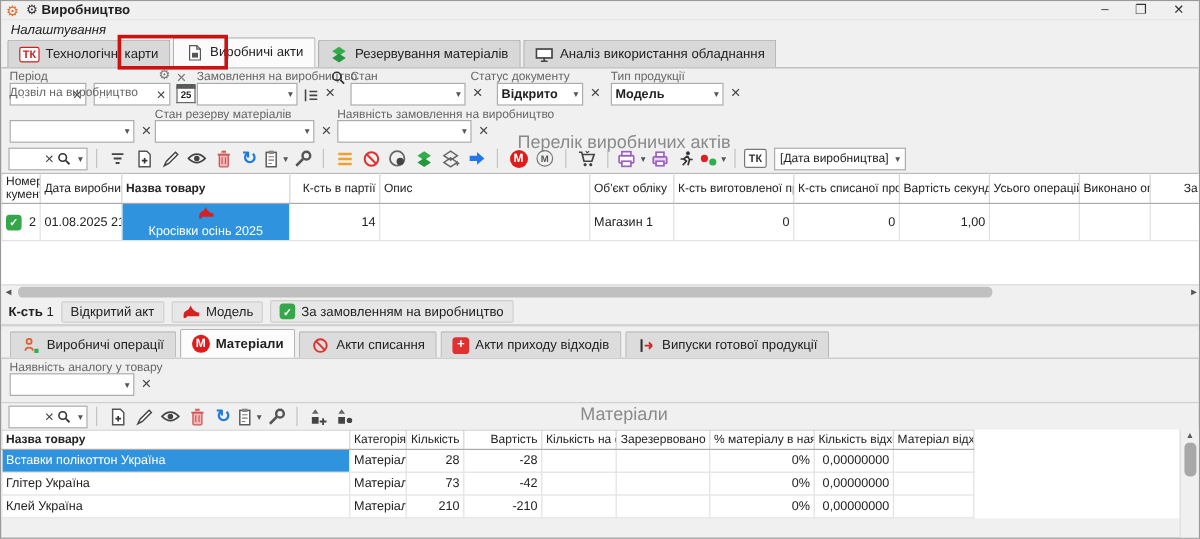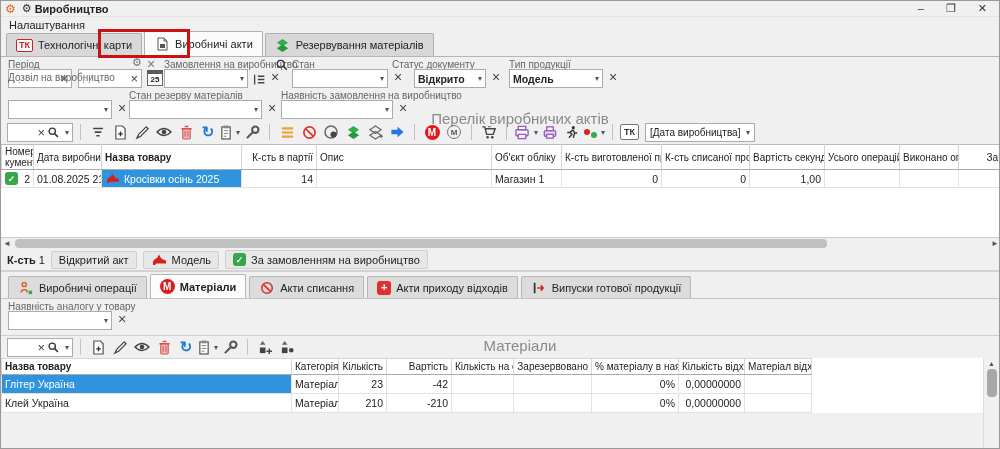--- a/index.html
+++ b/index.html
@@ -8,21 +8,21 @@
        border:1px solid #999;font-size:11px;color:#222;}
   
   .titlebar{position:absolute;top:0;left:0;right:0;height:16px;background:#f0f0f0;
             display:flex;align-items:center;padding:0 4px;border-bottom:1px solid #e3e3e3;}
   .appgear{color:#e06a1f;font-size:12px;margin-right:6px;}
   .titlegear{color:#333;font-size:11px;margin-right:3px;}
   .wtitle{font-weight:bold;font-size:11px;}
   .wbtns{margin-left:auto;display:flex;gap:22px;padding-right:8px;color:#333;font-size:11px;}
   .wbtns span{cursor:default;}
   .menubar{position:absolute;top:16px;left:0;right:0;height:15px;display:flex;align-items:center;
-           padding:0 8px;background:#f0f0f0;}
+           padding:0 8px;background:#f0f0f0;font-style:italic;}
   
   .tabs1{position:absolute;top:31px;left:0;right:0;height:25px;display:flex;align-items:flex-end;
          padding-left:5px;border-bottom:1px solid #b5b5b5;background:#f0f0f0;}
   .tab{height:23px;display:flex;align-items:center;gap:5px;padding:0 9px;margin-right:2px;
        background:#d8d8d8;border:1px solid #b0b0b0;border-bottom:none;border-radius:2px 2px 0 0;
        cursor:pointer;white-space:nowrap;}
   .tab.active{background:#fbfbfb;height:25px;}
   .redbox{position:absolute;left:97px;top:28px;width:92px;height:29px;border:3px solid #cc1111;
           z-index:30;pointer-events:none;}
   .tkbadge{border:1px solid #cc2222;color:#cc2222;background:#fff;font-weight:bold;font-size:9px;
@@ -72,21 +72,21 @@
   .t1 th.wrap{white-space:normal;line-height:11px;}
   .t1 th.r,.t1 td.r{text-align:right;}
   .t1 td{height:18px;font-size:10.5px;border:1px solid #e2e2e2;padding:1px 3px;overflow:hidden;
          white-space:nowrap;vertical-align:middle;}
   .sel{background:#2f94dd;color:#fff;}
   .whitearea1{position:absolute;top:186px;left:0;width:1000px;height:51px;background:#fff;
               border-bottom:1px solid #ccc;}
   .check{display:inline-flex;align-items:center;justify-content:center;width:13px;height:13px;
          background:#35a649;border-radius:3px;color:#fff;font-size:9px;font-weight:bold;flex:0 0 auto;}
   .numcell{display:flex;align-items:center;justify-content:space-between;gap:2px;}
-  .prodcell{display:flex;align-items:center;gap:4px;}
+  .prodcell{display:flex;align-items:center;gap:4px;flex-direction:column;}
   
   .hscroll{position:absolute;top:237px;left:0;width:1000px;height:11px;background:#f0f0f0;
            display:flex;align-items:center;}
   .harrow{width:12px;text-align:center;font-size:8px;color:#555;cursor:pointer;}
   .hthumb{height:9px;background:#c0c0c0;border-radius:4px;width:812px;margin-left:2px;cursor:grab;}
   .hfill{flex:1;}
   .vscroll{position:absolute;top:357px;right:0;width:16px;height:92px;background:#f0f0f0;
            border-left:1px solid #ddd;display:flex;flex-direction:column;align-items:center;}
   .vthumb{width:10px;height:28px;background:#a8a8a8;border-radius:4px;margin-top:2px;cursor:grab;}
   
@@ -151,20 +151,29 @@
       <span>Виробничі акти</span>
     </div>
     <div class="tab">
       <span class="ico">
         <svg width="15" height="15" viewBox="0 0 16 16">
             <path d="M8 1 L14 5 8 9 2 5 Z" fill="#2fae4b"></path>
             <path d="M8 7 L14 11 8 15 2 11 Z" fill="#27963f"></path>
           </svg>
       </span>
       <span>Резервування матеріалів</span>
+    </div>
+    <div class="tab">
+      <span class="ico">
+        <svg width="15" height="13" viewBox="0 0 16 14">
+            <rect x="1" y="2" width="14" height="8" fill="#fff" stroke="#444" stroke-width="1.5"></rect>
+            <path d="M5 13 h6 M8 10 v3" stroke="#444" stroke-width="1.5"></path>
+          </svg>
+      </span>
+      <span>Аналіз використання обладнання</span>
     </div>
   </div>
   <div class="redbox"></div>
 
   <span class="flabel" style="left:7px;top:58px">Період</span>
   <span class="xout" style="left:131px;top:55px;font-size:11px;color:#777">⚙</span>
   <span class="xout" style="left:146px;top:55px;color:#777">×</span>
   <div class="fld" style="left:7px;top:68px;width:64px">
     <span class="val dot2">. .</span>
     <span class="clr">×</span>
@@ -617,25 +626,37 @@
         <th class="r">Кількість на складі</th>
         <th class="r">Зарезервовано</th>
         <th class="r">% матеріалу в наявності</th>
         <th class="r">Кількість відходу</th>
         <th>Матеріал відходу</th>
         <th class="nob"></th>
       </tr>
     </thead>
     <tbody>
 
+        <tr>
+          <td>Вставки полікоттон Україна</td>
+          <td>Матеріал</td>
+          <td class="r">28</td>
+          <td class="r">-28</td>
+          <td class="r"></td>
+          <td class="r"></td>
+          <td class="r">0%</td>
+          <td class="r">0,00000000</td>
+          <td></td>
+          <td class="nob"></td>
+        </tr>
 
         <tr>
           <td>Глітер Україна</td>
           <td>Матеріал</td>
-          <td class="r">23</td>
+          <td class="r">73</td>
           <td class="r">-42</td>
           <td class="r"></td>
           <td class="r"></td>
           <td class="r">0%</td>
           <td class="r">0,00000000</td>
           <td></td>
           <td class="nob"></td>
         </tr>
 
 

